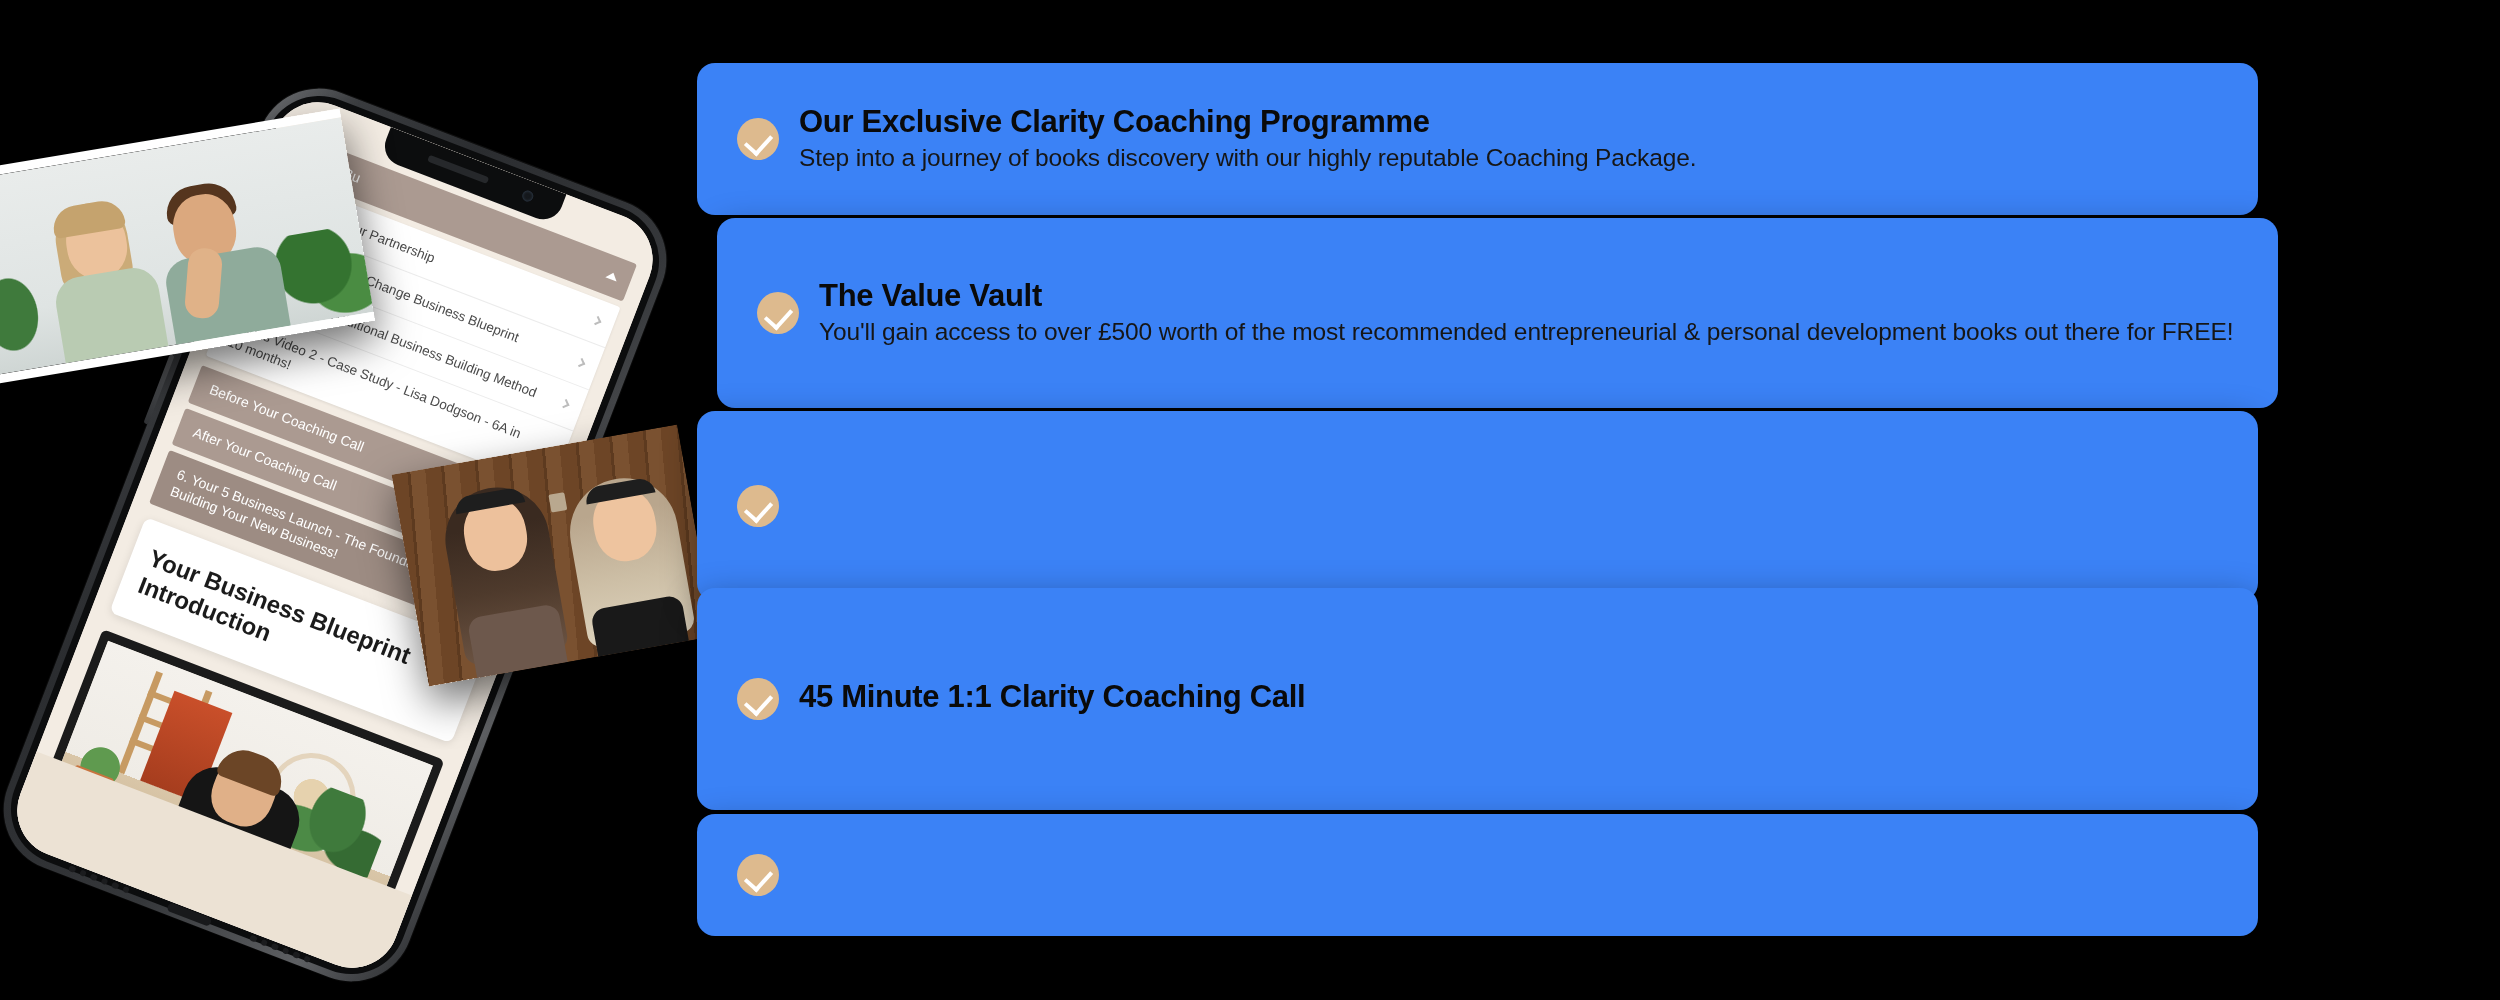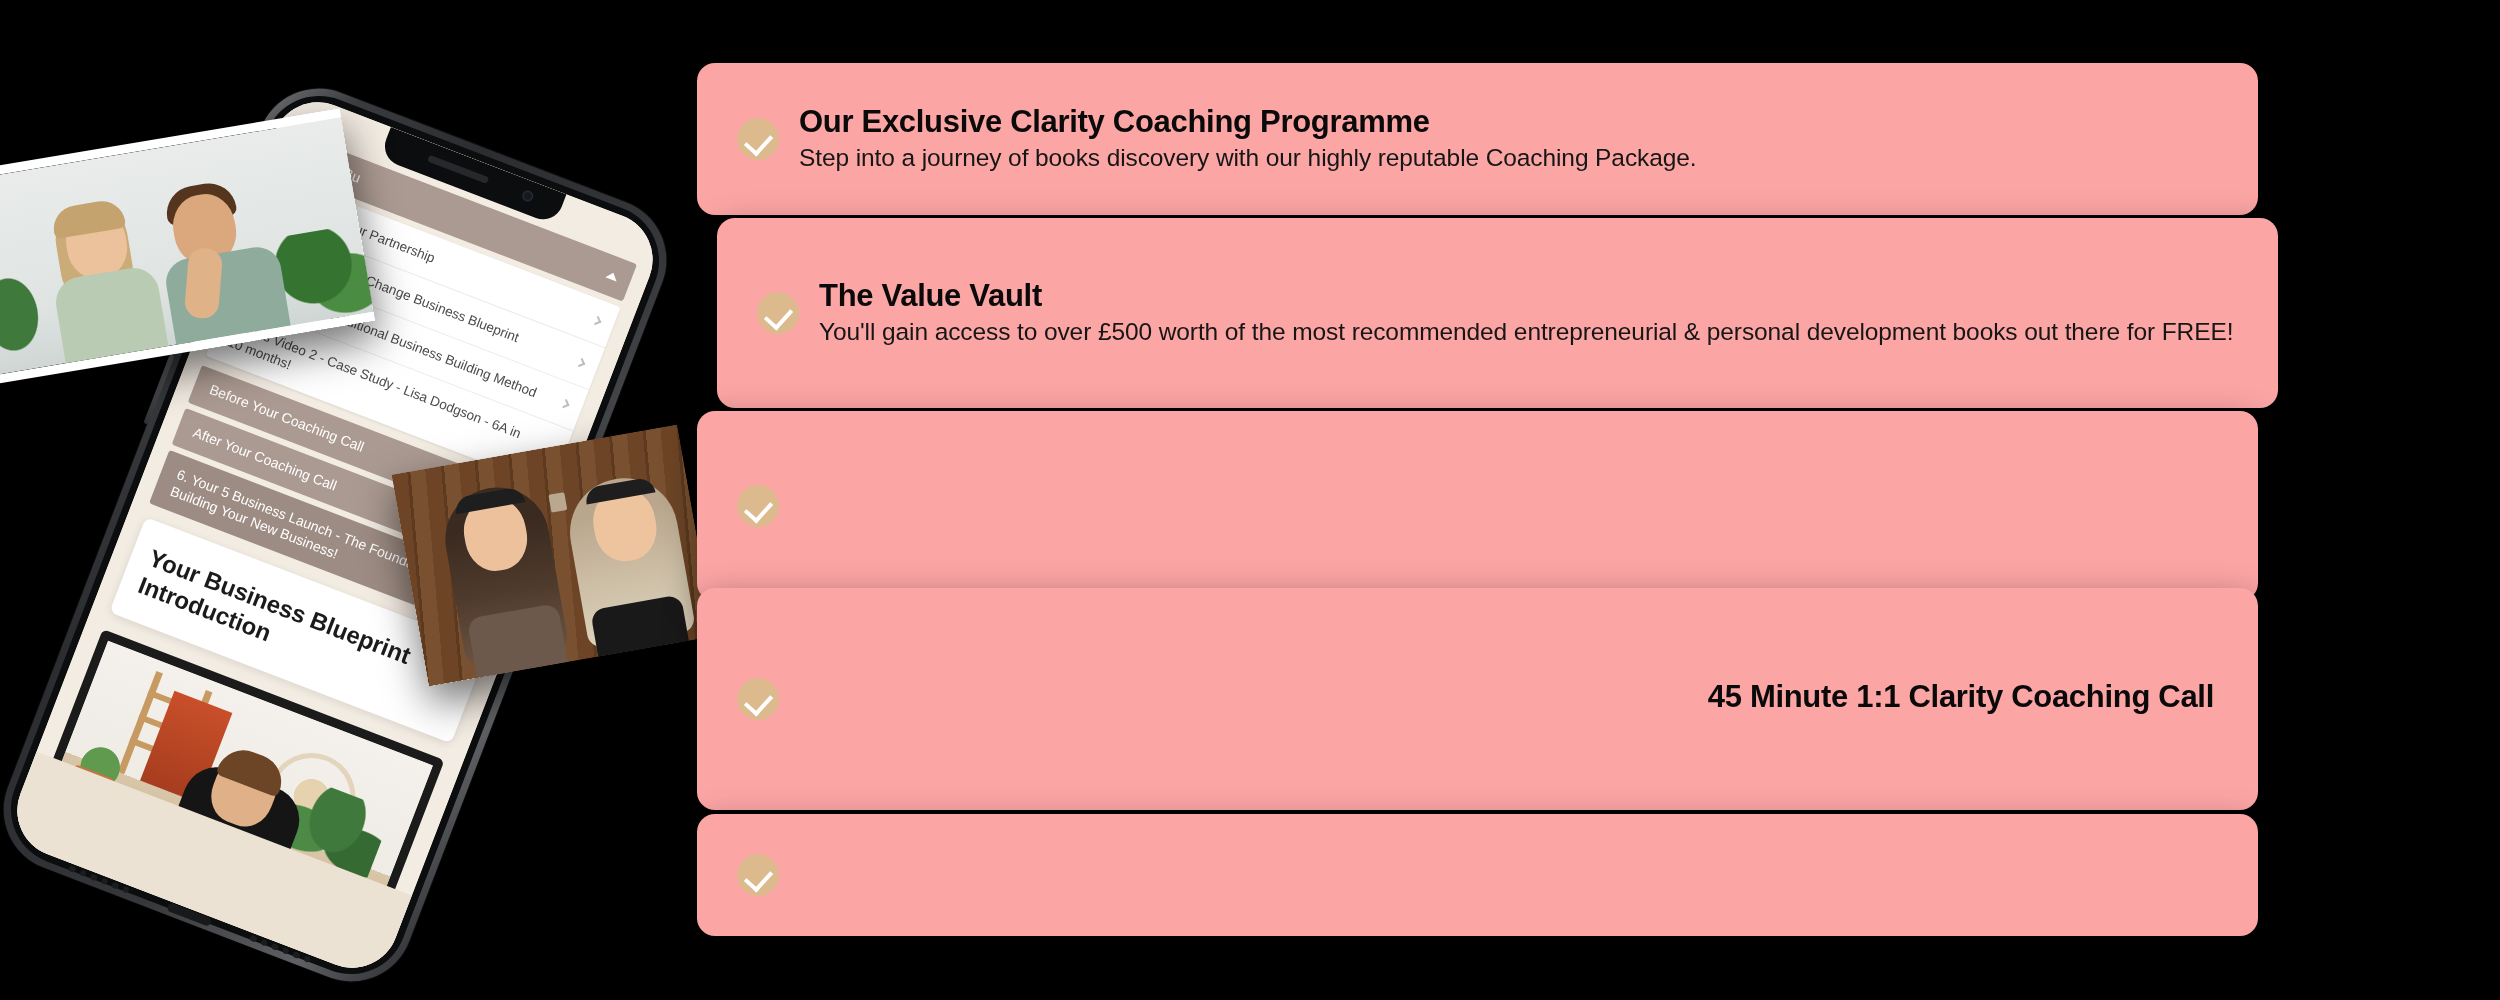--- a/index.html
+++ b/index.html
@@ -188,21 +188,21 @@
       background:#eec49f; border-radius:46%; }
   .sc-girls .g2-band { position:absolute; right:11.5%; top:22%; width:70px; height:16px;
       background:#1e1e1e; border-radius:34px 34px 0 0; }
   .sc-girls .g2-top { position:absolute; right:9%; top:78%; width:92px; height:22%;
       background:#191919; border-radius:14px 14px 0 0; }
 
   
   .cards { position:absolute; left:697px; top:0; width:1561px; height:1000px; }
   .card {
     position:absolute; left:0; width:1561px;
-    background:#fca5a5; border-radius:18px;
+    background:#3b82f6; border-radius:18px;
     box-shadow:0 10px 34px rgba(0,0,0,.38);
     display:flex; align-items:center;
     padding:0 44px 0 40px;
   }
   .chk {
     flex:0 0 auto; width:42px; height:42px; border-radius:50%;
     background:#ddba8e; position:relative; margin-right:20px;
   }
   .chk::after {
     content:""; position:absolute; left:13px; top:11px;
@@ -215,21 +215,21 @@
     font-size:31px; font-weight:700; color:#0a0a0a;
     letter-spacing:-.3px; line-height:1.18; margin-bottom:3px;
   }
   .cdesc {
     font-size:24.5px; font-weight:300; color:#161616;
     line-height:1.26; letter-spacing:-.1px;
   }
   #card0 { top:63px;  height:152px; }
   #card1 { top:218px; height:190px;margin-left:20px; }
   #card2 { top:411px; height:190px; }
-  #card3 { top:588px; height:222px;text-align:right; }
+  #card3 { top:588px; height:222px; }
   #card4 { top:814px; height:122px; }
 </style>
 </head>
 <body>
 
 <div class="stage">
 
   <div class="mockup">
 
     <div class="phone">

